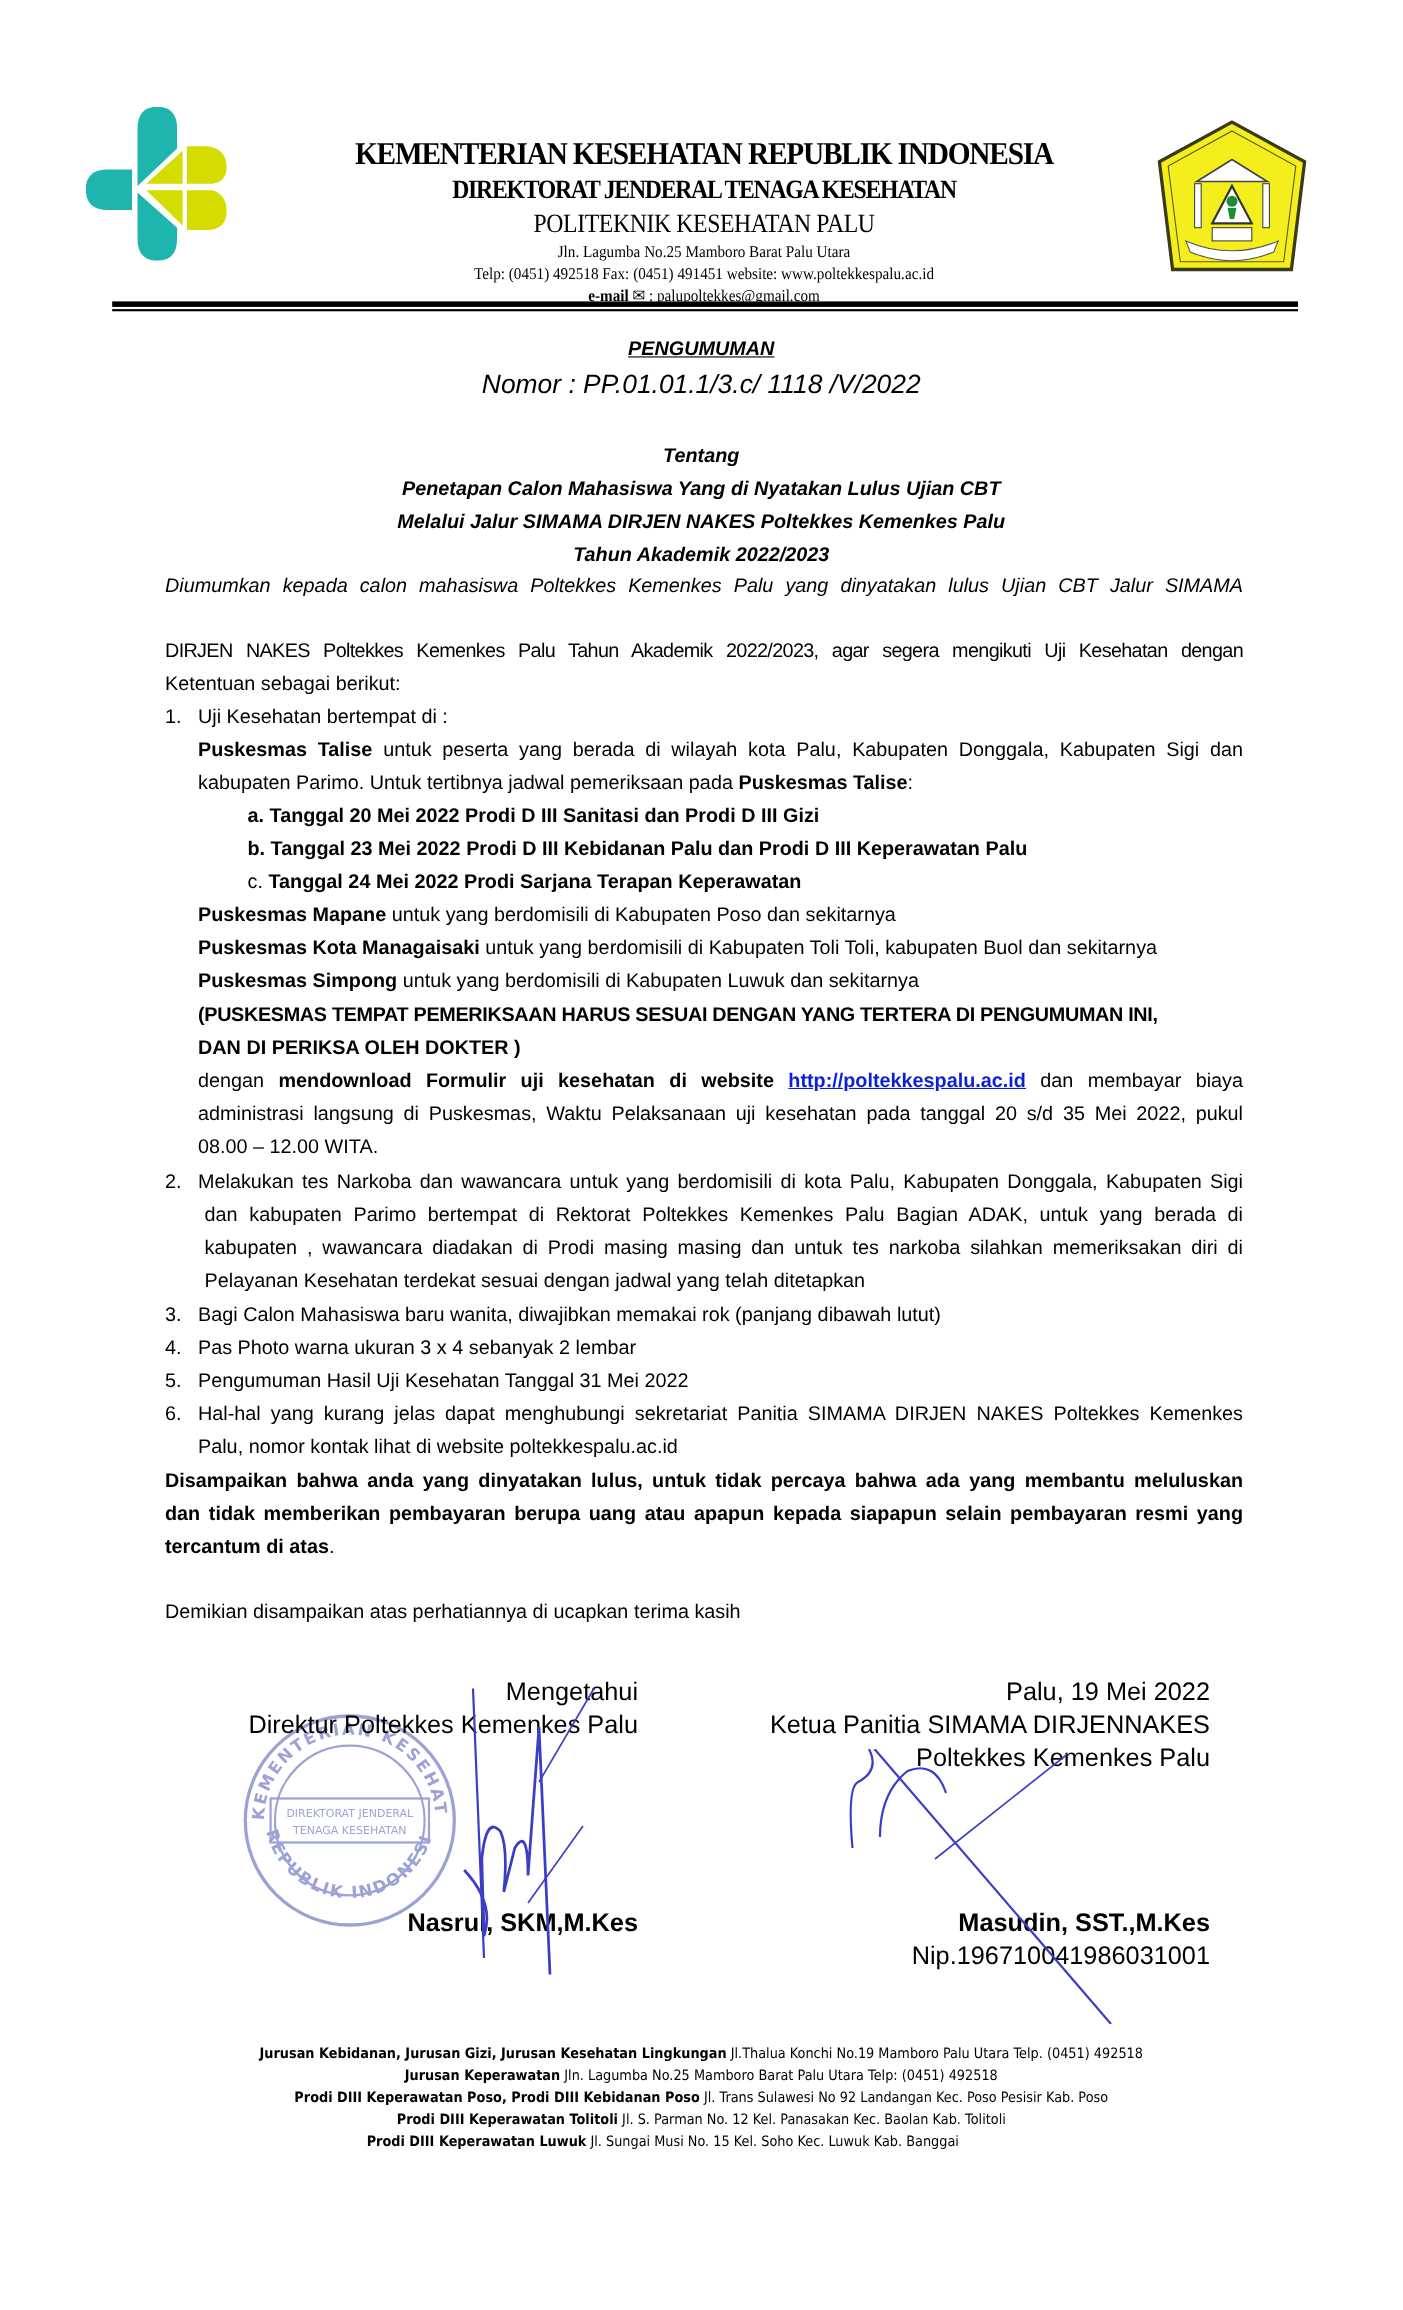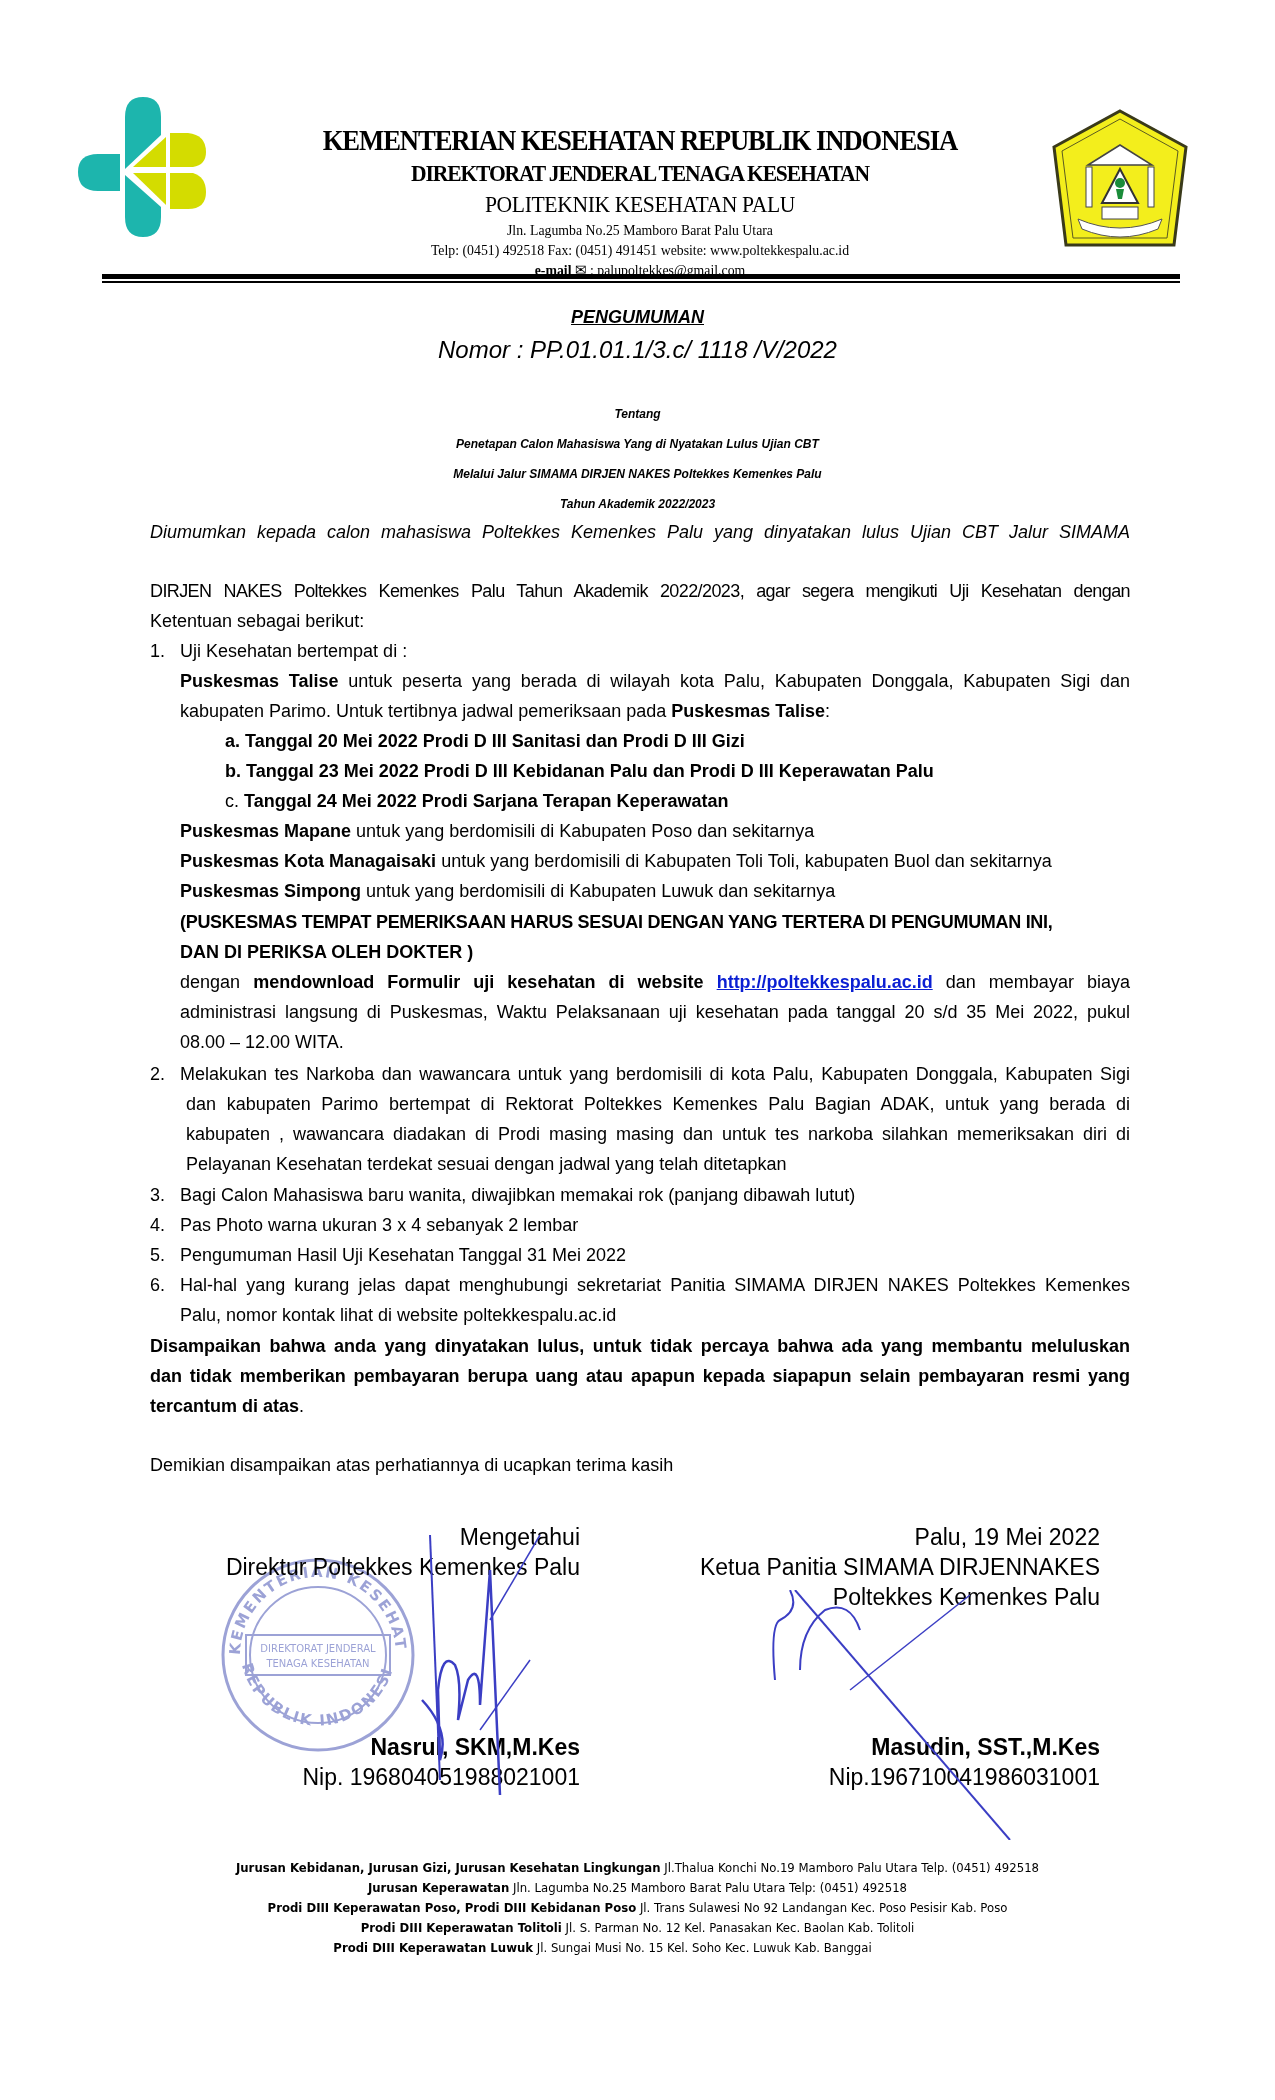--- a/index.html
+++ b/index.html
@@ -17,21 +17,21 @@
   .kop-l5 { font-size: 15px; line-height: 20px; transform: scaleX(0.92); }
   .kop-l6 { font-size: 15px; line-height: 20px; transform: scaleX(0.92); }
   .kop-rule-thick { left: 102px; top: 274px; width: 1078px; height: 5px; background: #000; }
   .kop-rule-thin { left: 102px; top: 281px; width: 1078px; height: 2px; background: #000; }
 
   
   .doc { font-family: "Liberation Sans", sans-serif; font-size: 18px; }
   .center { text-align: center; font-style: italic; }
   .title { left: 0; width: 1275px; top: 307px; font-weight: bold; text-decoration: underline; font-size: 18px; }
   .nomor { left: 0; width: 1275px; top: 336px; font-size: 24px; }
-  .tentang { left: 0; width: 1275px; top: 399px; font-weight: bold; line-height: 30px; font-size: 12px; }
+  .tentang { left: 0; width: 1275px; top: 399px; font-weight: bold; line-height: 30px; font-size: 18px; }
 
   .line { position: absolute; white-space: nowrap; font-size: 18px; line-height: 24px; }
   .justify-line { position: absolute; font-size: 18px; line-height: 24px; text-align: justify; text-align-last: justify; white-space: nowrap; }
   b { font-weight: bold; }
   a.link { color: #0b1fd3; text-decoration: underline; font-weight: bold; }
 
   .sign-block { position: absolute; text-align: right; font-size: 23px; line-height: 30px; }
   .footer { left: 0; width: 1275px; top: 1858px; text-align: center; font-family: "DejaVu Sans", sans-serif; font-size: 13px; line-height: 20px; }
   .footer .fl { display: block; transform: scaleX(0.9); }
   .stamp { left: 218px; top: 1555px; width: 200px; height: 200px; }
@@ -162,21 +162,20 @@
     <text x="100" y="97" text-anchor="middle" font-family="DejaVu Sans, sans-serif" font-size="10" fill="#7b84c9">DIREKTORAT JENDERAL</text>
     <text x="100" y="112" text-anchor="middle" font-family="DejaVu Sans, sans-serif" font-size="10" fill="#7b84c9">TENAGA KESEHATAN</text>
   </svg>
 </div>
 
 <div class="sign-block doc" style="left:200px; top:1522px; width:380px;">
   <div>Mengetahui</div>
   <div>Direktur Poltekkes Kemenkes Palu</div>
   <div style="height:150px;"></div>
   <div style="font-weight:bold;">Nasrul, SKM,M.Kes</div>
-  <div>Nip. 196804051988021001</div>
 </div>
 
 <div class="abs sig1">
   <svg width="220" height="270" viewBox="0 0 220 270">
     <path d="M100 5 L110 250" stroke="#3b3ec4" stroke-width="2" fill="none"></path>
     <path d="M92 170 Q120 200 110 230 L108 160 Q112 120 125 135 Q132 150 128 190 L138 150 Q150 130 150 175 L160 40 L170 265" stroke="#3b3ec4" stroke-width="2.5" fill="none"></path>
     <path d="M160 90 L210 5" stroke="#3b3ec4" stroke-width="1.5" fill="none"></path>
     <path d="M150 200 L200 130" stroke="#3b3ec4" stroke-width="1.5" fill="none"></path>
   </svg>
 </div>

